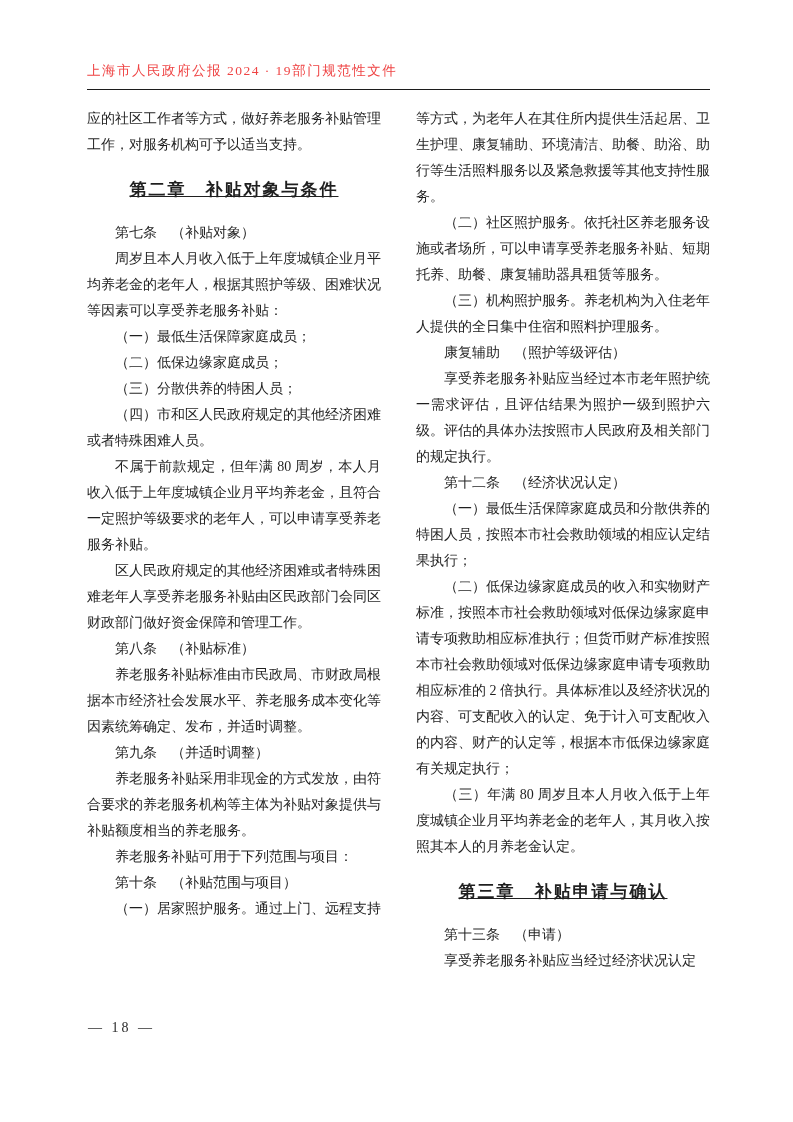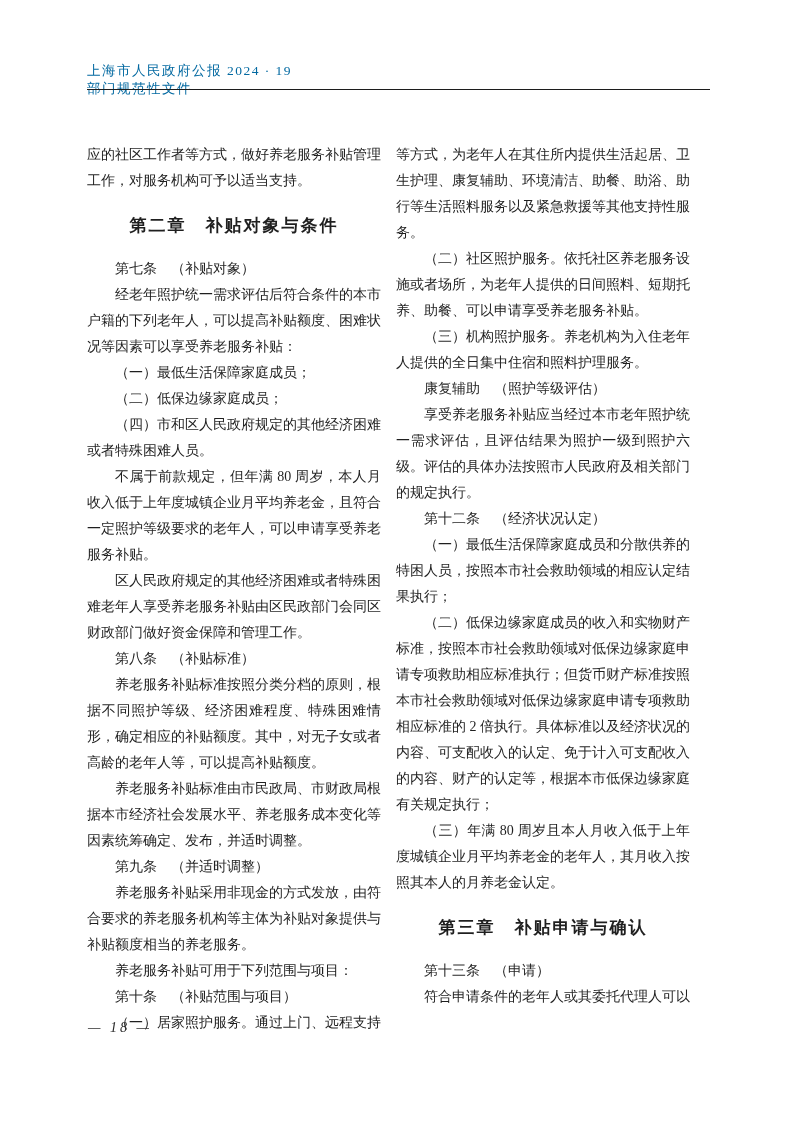--- a/index.html
+++ b/index.html
@@ -18,37 +18,35 @@
   }
   .header {
     position: absolute;
     left: 87px;
     right: 83px;
     top: 62px;
     display: flex;
     justify-content: flex-start;
     font-size: 13.5px;
     letter-spacing: 1.5px;
-    color: #0369a1;
-    flex-direction: column;
+    color: #ef4444;
   }
   .rule {
     position: absolute;
     left: 87px;
     right: 83px;
     top: 89px;
     border-top: 1.6px solid #1c1c1c;
   }
   .columns {
     position: absolute;
     left: 87px;
     top: 106px;
     display: flex;
-    gap: 15px;
-    margin-top: 36px;
+    gap: 35px;
   }
   .col {
     width: 294px;
     font-size: 14px;
     line-height: 26px;
     text-align: justify;
     text-justify: inter-ideograph;
   }
   .para {
     margin: 0;
@@ -57,75 +55,75 @@
   .continuation {
     text-indent: 0;
   }
   .chapter {
     text-align: center;
     text-indent: 0;
     font-weight: bold;
     font-size: 17px;
     letter-spacing: 2px;
     margin: 19px 0 17px 0;
+    text-decoration: underline;
   }
   .article-num {
     font-weight: normal;
     margin-right: 14px;
   }
   .footer {
     position: absolute;
     left: 88px;
     top: 1020px;
     font-size: 14px;
     letter-spacing: 3px;
     color: #2a2a2a;
-    font-style: italic;
   }
 </style>
 </head>
 <body>
 
 <div class="page">
   <div class="header">
     <span>上海市人民政府公报 2024 · 19</span>
     <span>部门规范性文件</span>
   </div>
   <div class="rule"></div>
   <div class="columns">
     <div class="col" id="col-left">
         <p class="para continuation">应的社区工作者等方式，做好养老服务补贴管理工作，对服务机构可予以适当支持。</p>
         <div class="chapter">第二章　补贴对象与条件</div>
         <p class="para article-line"><span class="article-num">第七条</span><span class="article-title">（补贴对象）</span></p>
-        <p class="para">经老年照护统一需求评估后符合条件的本市户籍的下列老年人，可以提高补贴额度、困难状况等因素可以享受养老服务补贴：</p>
+        <p class="para">周岁且本人月收入低于上年度城镇企业月平均养老金的老年人，根据其照护等级、困难状况等因素可以享受养老服务补贴：</p>
         <p class="para">（一）最低生活保障家庭成员；</p>
         <p class="para">（二）低保边缘家庭成员；</p>
+        <p class="para">（三）分散供养的特困人员；</p>
         <p class="para">（四）市和区人民政府规定的其他经济困难或者特殊困难人员。</p>
         <p class="para">不属于前款规定，但年满 80 周岁，本人月收入低于上年度城镇企业月平均养老金，且符合一定照护等级要求的老年人，可以申请享受养老服务补贴。</p>
         <p class="para">区人民政府规定的其他经济困难或者特殊困难老年人享受养老服务补贴由区民政部门会同区财政部门做好资金保障和管理工作。</p>
         <p class="para article-line"><span class="article-num">第八条</span><span class="article-title">（补贴标准）</span></p>
-        <p class="para">养老服务补贴标准按照分类分档的原则，根据不同照护等级、经济困难程度、特殊困难情形，确定相应的补贴额度。其中，对无子女或者高龄的老年人等，可以提高补贴额度。</p>
         <p class="para">养老服务补贴标准由市民政局、市财政局根据本市经济社会发展水平、养老服务成本变化等因素统筹确定、发布，并适时调整。</p>
         <p class="para article-line"><span class="article-num">第九条</span><span class="article-title">（并适时调整）</span></p>
         <p class="para">养老服务补贴采用非现金的方式发放，由符合要求的养老服务机构等主体为补贴对象提供与补贴额度相当的养老服务。</p>
         <p class="para">养老服务补贴可用于下列范围与项目：</p>
         <p class="para article-line"><span class="article-num">第十条</span><span class="article-title">（补贴范围与项目）</span></p>
         <p class="para">（一）居家照护服务。通过上门、远程支持</p>
       </div>
     <div class="col" id="col-right">
         <p class="para continuation">等方式，为老年人在其住所内提供生活起居、卫生护理、康复辅助、环境清洁、助餐、助浴、助行等生活照料服务以及紧急救援等其他支持性服务。</p>
-        <p class="para">（二）社区照护服务。依托社区养老服务设施或者场所，为老年人提供的日间照料、短期托养、助餐、可以申请享受养老服务补贴。</p>
+        <p class="para">（二）社区照护服务。依托社区养老服务设施或者场所，可以申请享受养老服务补贴、短期托养、助餐、康复辅助器具租赁等服务。</p>
         <p class="para">（三）机构照护服务。养老机构为入住老年人提供的全日集中住宿和照料护理服务。</p>
         <p class="para article-line"><span class="article-num">康复辅助</span><span class="article-title">（照护等级评估）</span></p>
         <p class="para">享受养老服务补贴应当经过本市老年照护统一需求评估，且评估结果为照护一级到照护六级。评估的具体办法按照市人民政府及相关部门的规定执行。</p>
         <p class="para article-line"><span class="article-num">第十二条</span><span class="article-title">（经济状况认定）</span></p>
         <p class="para">（一）最低生活保障家庭成员和分散供养的特困人员，按照本市社会救助领域的相应认定结果执行；</p>
         <p class="para">（二）低保边缘家庭成员的收入和实物财产标准，按照本市社会救助领域对低保边缘家庭申请专项救助相应标准执行；但货币财产标准按照本市社会救助领域对低保边缘家庭申请专项救助相应标准的 2 倍执行。具体标准以及经济状况的内容、可支配收入的认定、免于计入可支配收入的内容、财产的认定等，根据本市低保边缘家庭有关规定执行；</p>
         <p class="para">（三）年满 80 周岁且本人月收入低于上年度城镇企业月平均养老金的老年人，其月收入按照其本人的月养老金认定。</p>
         <div class="chapter">第三章　补贴申请与确认</div>
         <p class="para article-line"><span class="article-num">第十三条</span><span class="article-title">（申请）</span></p>
-        <p class="para">符合申请条件的老年人或其委托代理人可以</p>
+        <p class="para">享受养老服务补贴应当经过经济状况认定</p>
       </div>
   </div>
   <div class="footer">
     <span>— 18 —</span>
   </div>
 </div>
 
 </body></html>

